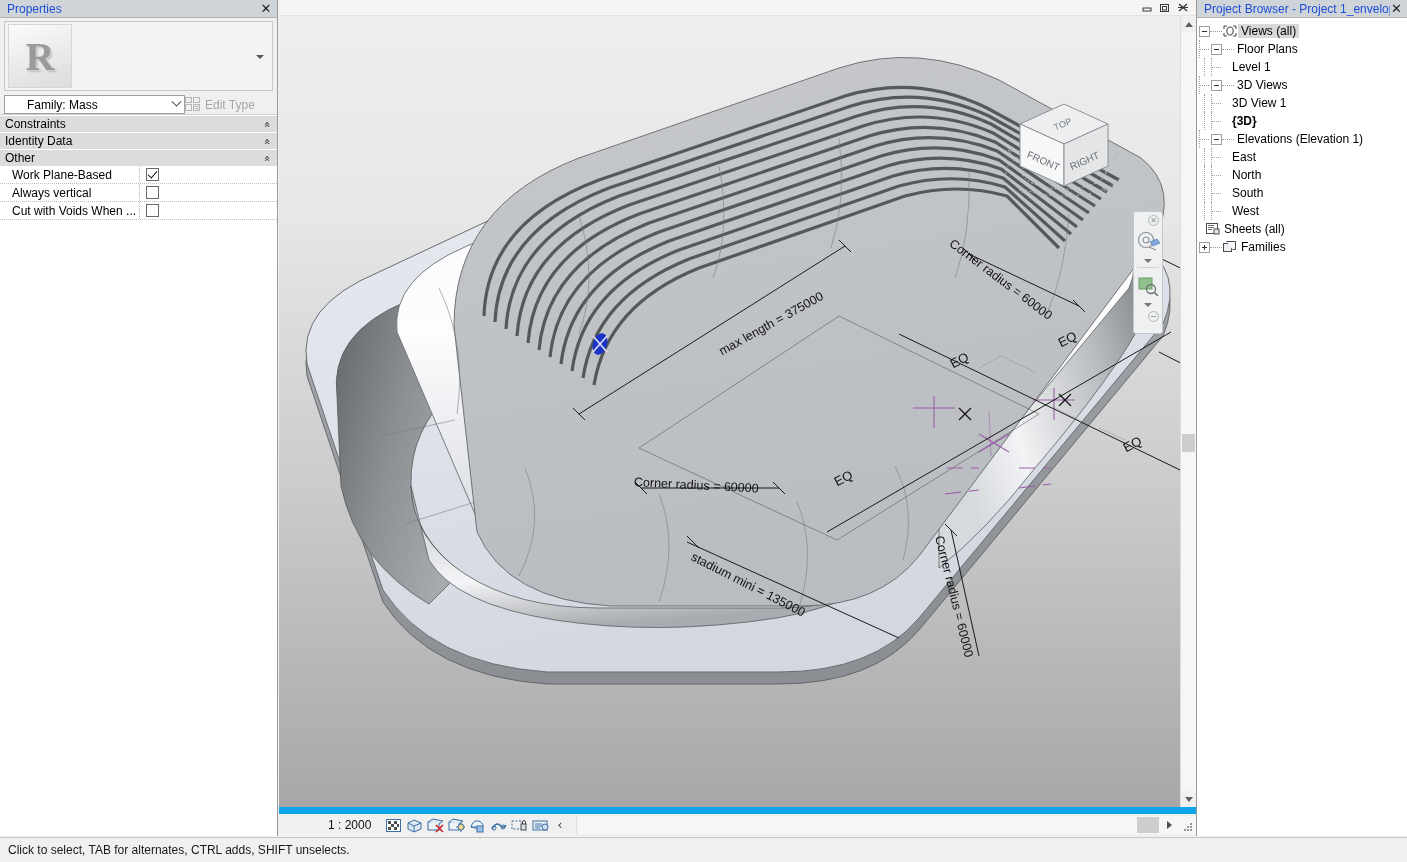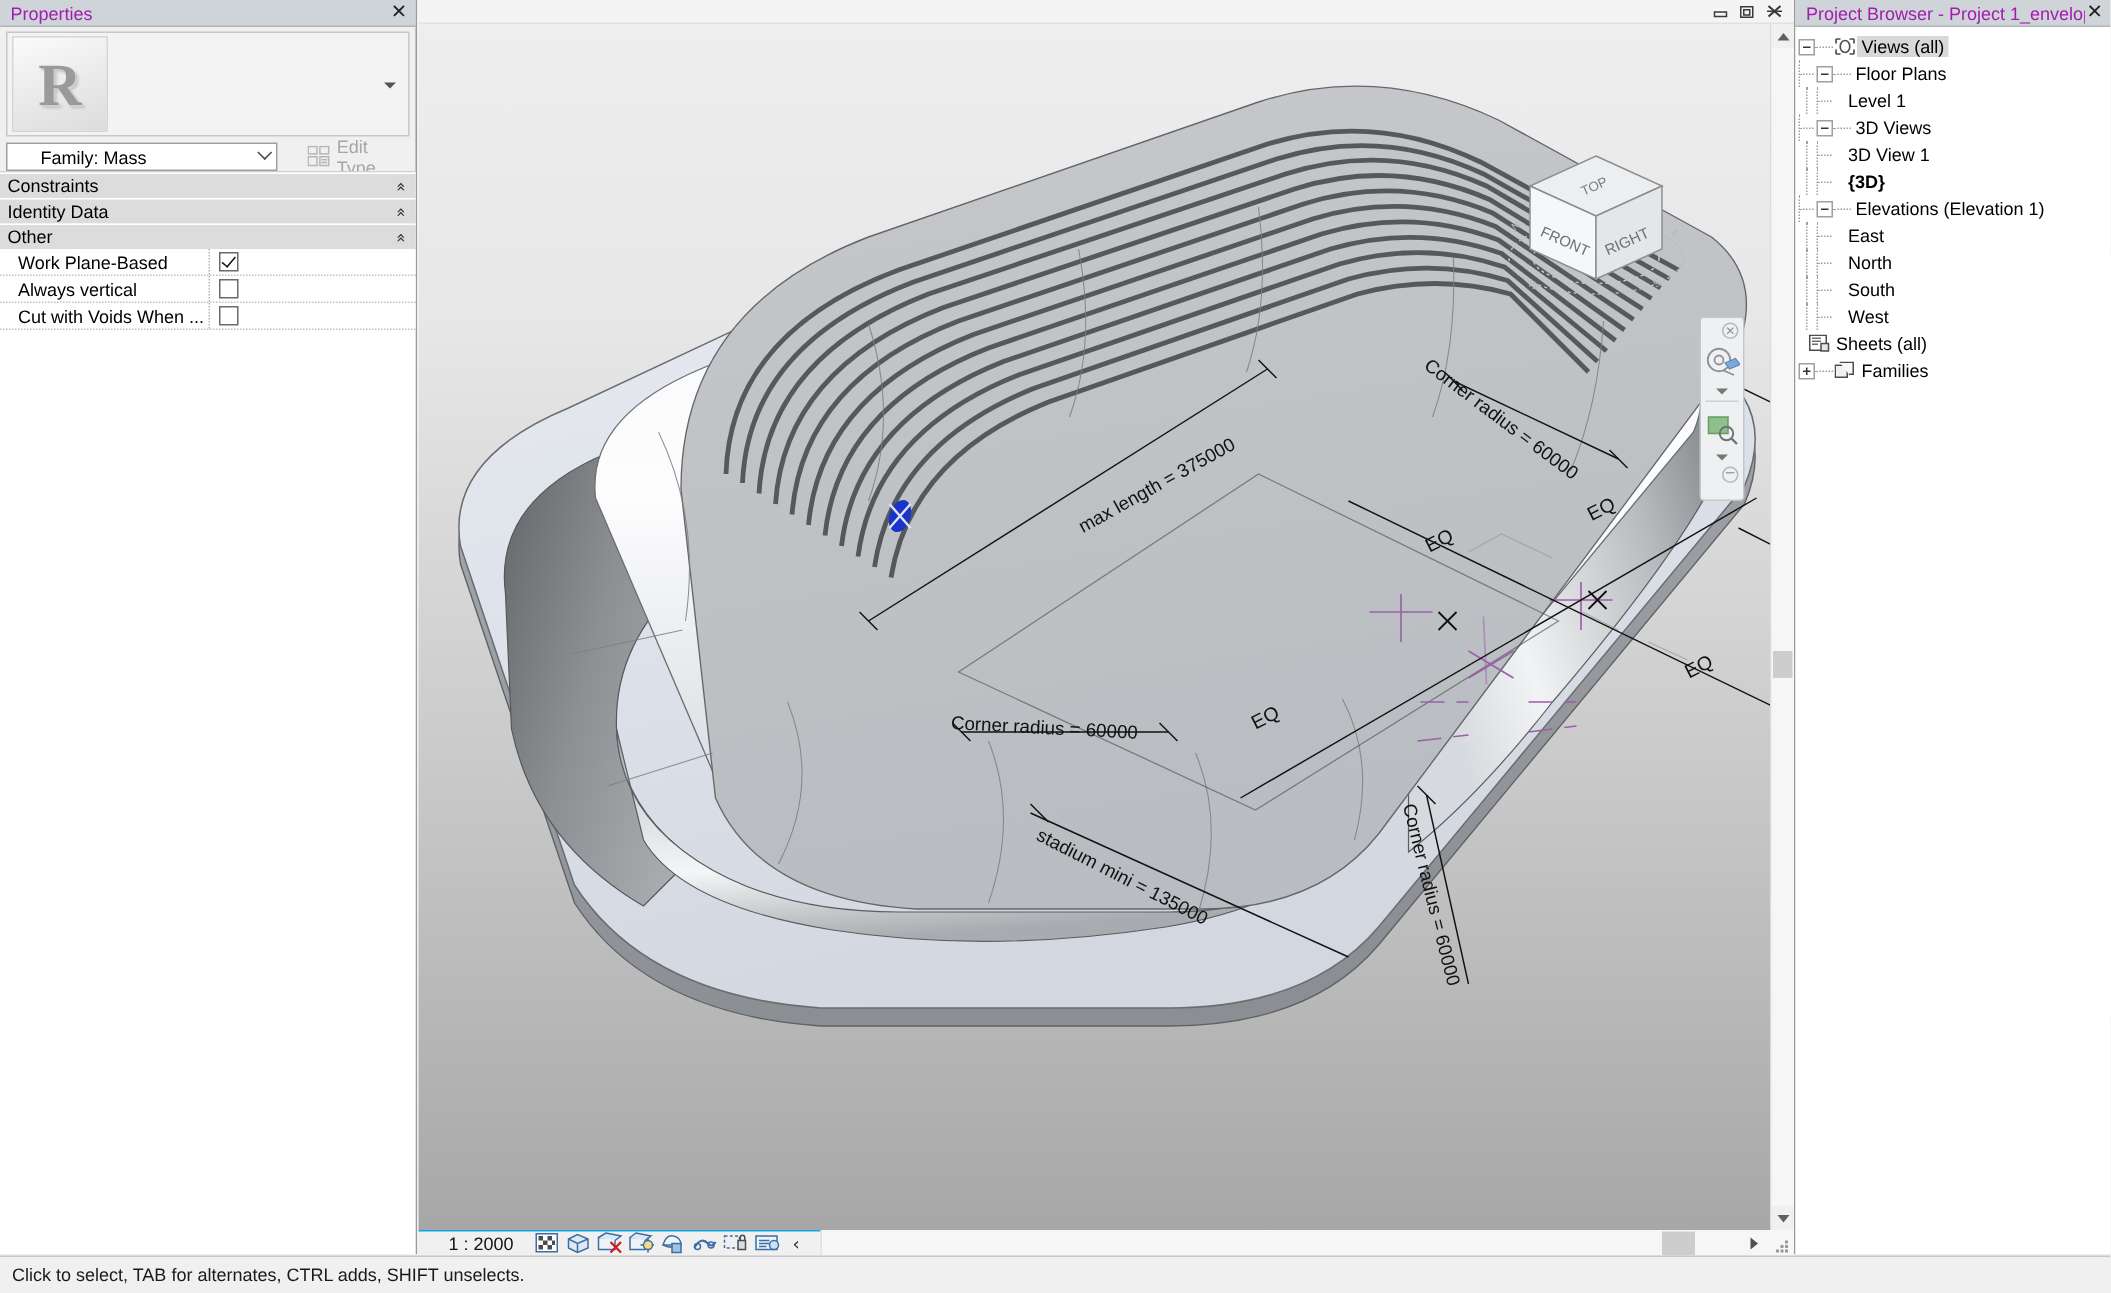--- a/index.html
+++ b/index.html
@@ -18,21 +18,21 @@
     position: absolute; left: 0; top: 0; width: 278px; height: 836px;
     background: #f0f0f0; display: flex; flex-direction: column;
     border-right: 1px solid #9a9a9a;
   }
   .panel-titlebar {
     height: 18px; background: #cfd4d8;
     display: flex; align-items: center; padding: 0 4px 0 7px;
     border-bottom: 1px solid #b0b5ba; flex: 0 0 auto;
   }
   .panel-titlebar .ptitle {
-    font-size: 12px; color: #a21caf; flex: 1 1 auto;
+    font-size: 12px; color: #1d4ed8; flex: 1 1 auto;
     white-space: nowrap; overflow: hidden;
   }
   .panel-close {
     width: 14px; height: 14px; line-height: 13px; text-align: center;
     font-size: 13px; font-weight: bold; color: #222; cursor: pointer;
     font-family: "DejaVu Sans", sans-serif;
   }
 
   #prop-preview {
     margin: 3px 4px 0 4px; height: 70px; background: #f3f3f3;
@@ -71,21 +71,21 @@
   #type-selector .ts-caret {
     position: absolute; right: 4px; top: 0; bottom: 0;
     display: flex; align-items: center;
   }
   .chev {
     width: 7px; height: 7px; border-right: 1.6px solid #4a4a4a;
     border-bottom: 1.6px solid #4a4a4a; transform: rotate(45deg) translate(-2px,-2px);
   }
   #edit-type-btn {
     width: 88px; height: 19px; display: flex; align-items: center;
-    gap: 4px; padding-left: 20px; color: #a6a6a6; cursor: default;
+    gap: 4px; padding-left: 0; color: #a6a6a6; cursor: default;
   }
   #edit-type-btn .etlabel { font-size: 12px; }
 
   .prop-group-header {
     height: 17px; background: #dcdcdc; display: flex; align-items: center;
     padding: 0 6px 0 5px; border-top: 1px solid #fff;
     font-size: 12px; color: #000; cursor: pointer;
   }
   .prop-group-header .ghname { flex: 1 1 auto; }
   .collapse-glyph {
@@ -205,22 +205,22 @@
     position: absolute; left: 1px; right: 1px; top: 402px; height: 18px;
     background: #cdcdcd; cursor: pointer;
   }
   .sb-tri-up { width: 0; height: 0; border-left: 4px solid transparent;
     border-right: 4px solid transparent; border-bottom: 5px solid #606060; }
   .sb-tri-dn { width: 0; height: 0; border-left: 4px solid transparent;
     border-right: 4px solid transparent; border-top: 5px solid #606060; }
 
   
   #vcb-row {
-    height: 16px; flex: 0 0 auto; background: #f0f0f0;
-    display: flex; align-items: center; border-top: 1px solid #0ea5e9;
+    height: 29px; flex: 0 0 auto; background: #f0f0f0;
+    display: flex; align-items: center; border-top: 7px solid #0ea5e9; padding-left: 29px;
   }
   #view-scale {
     padding: 0 12px 0 20px; font-size: 12px; color: #111; cursor: pointer;
     white-space: nowrap;
   }
   .vcb-icon {
     width: 21px; height: 20px; display: flex; align-items: center;
     justify-content: center; cursor: pointer;
   }
   #vcb-more {

